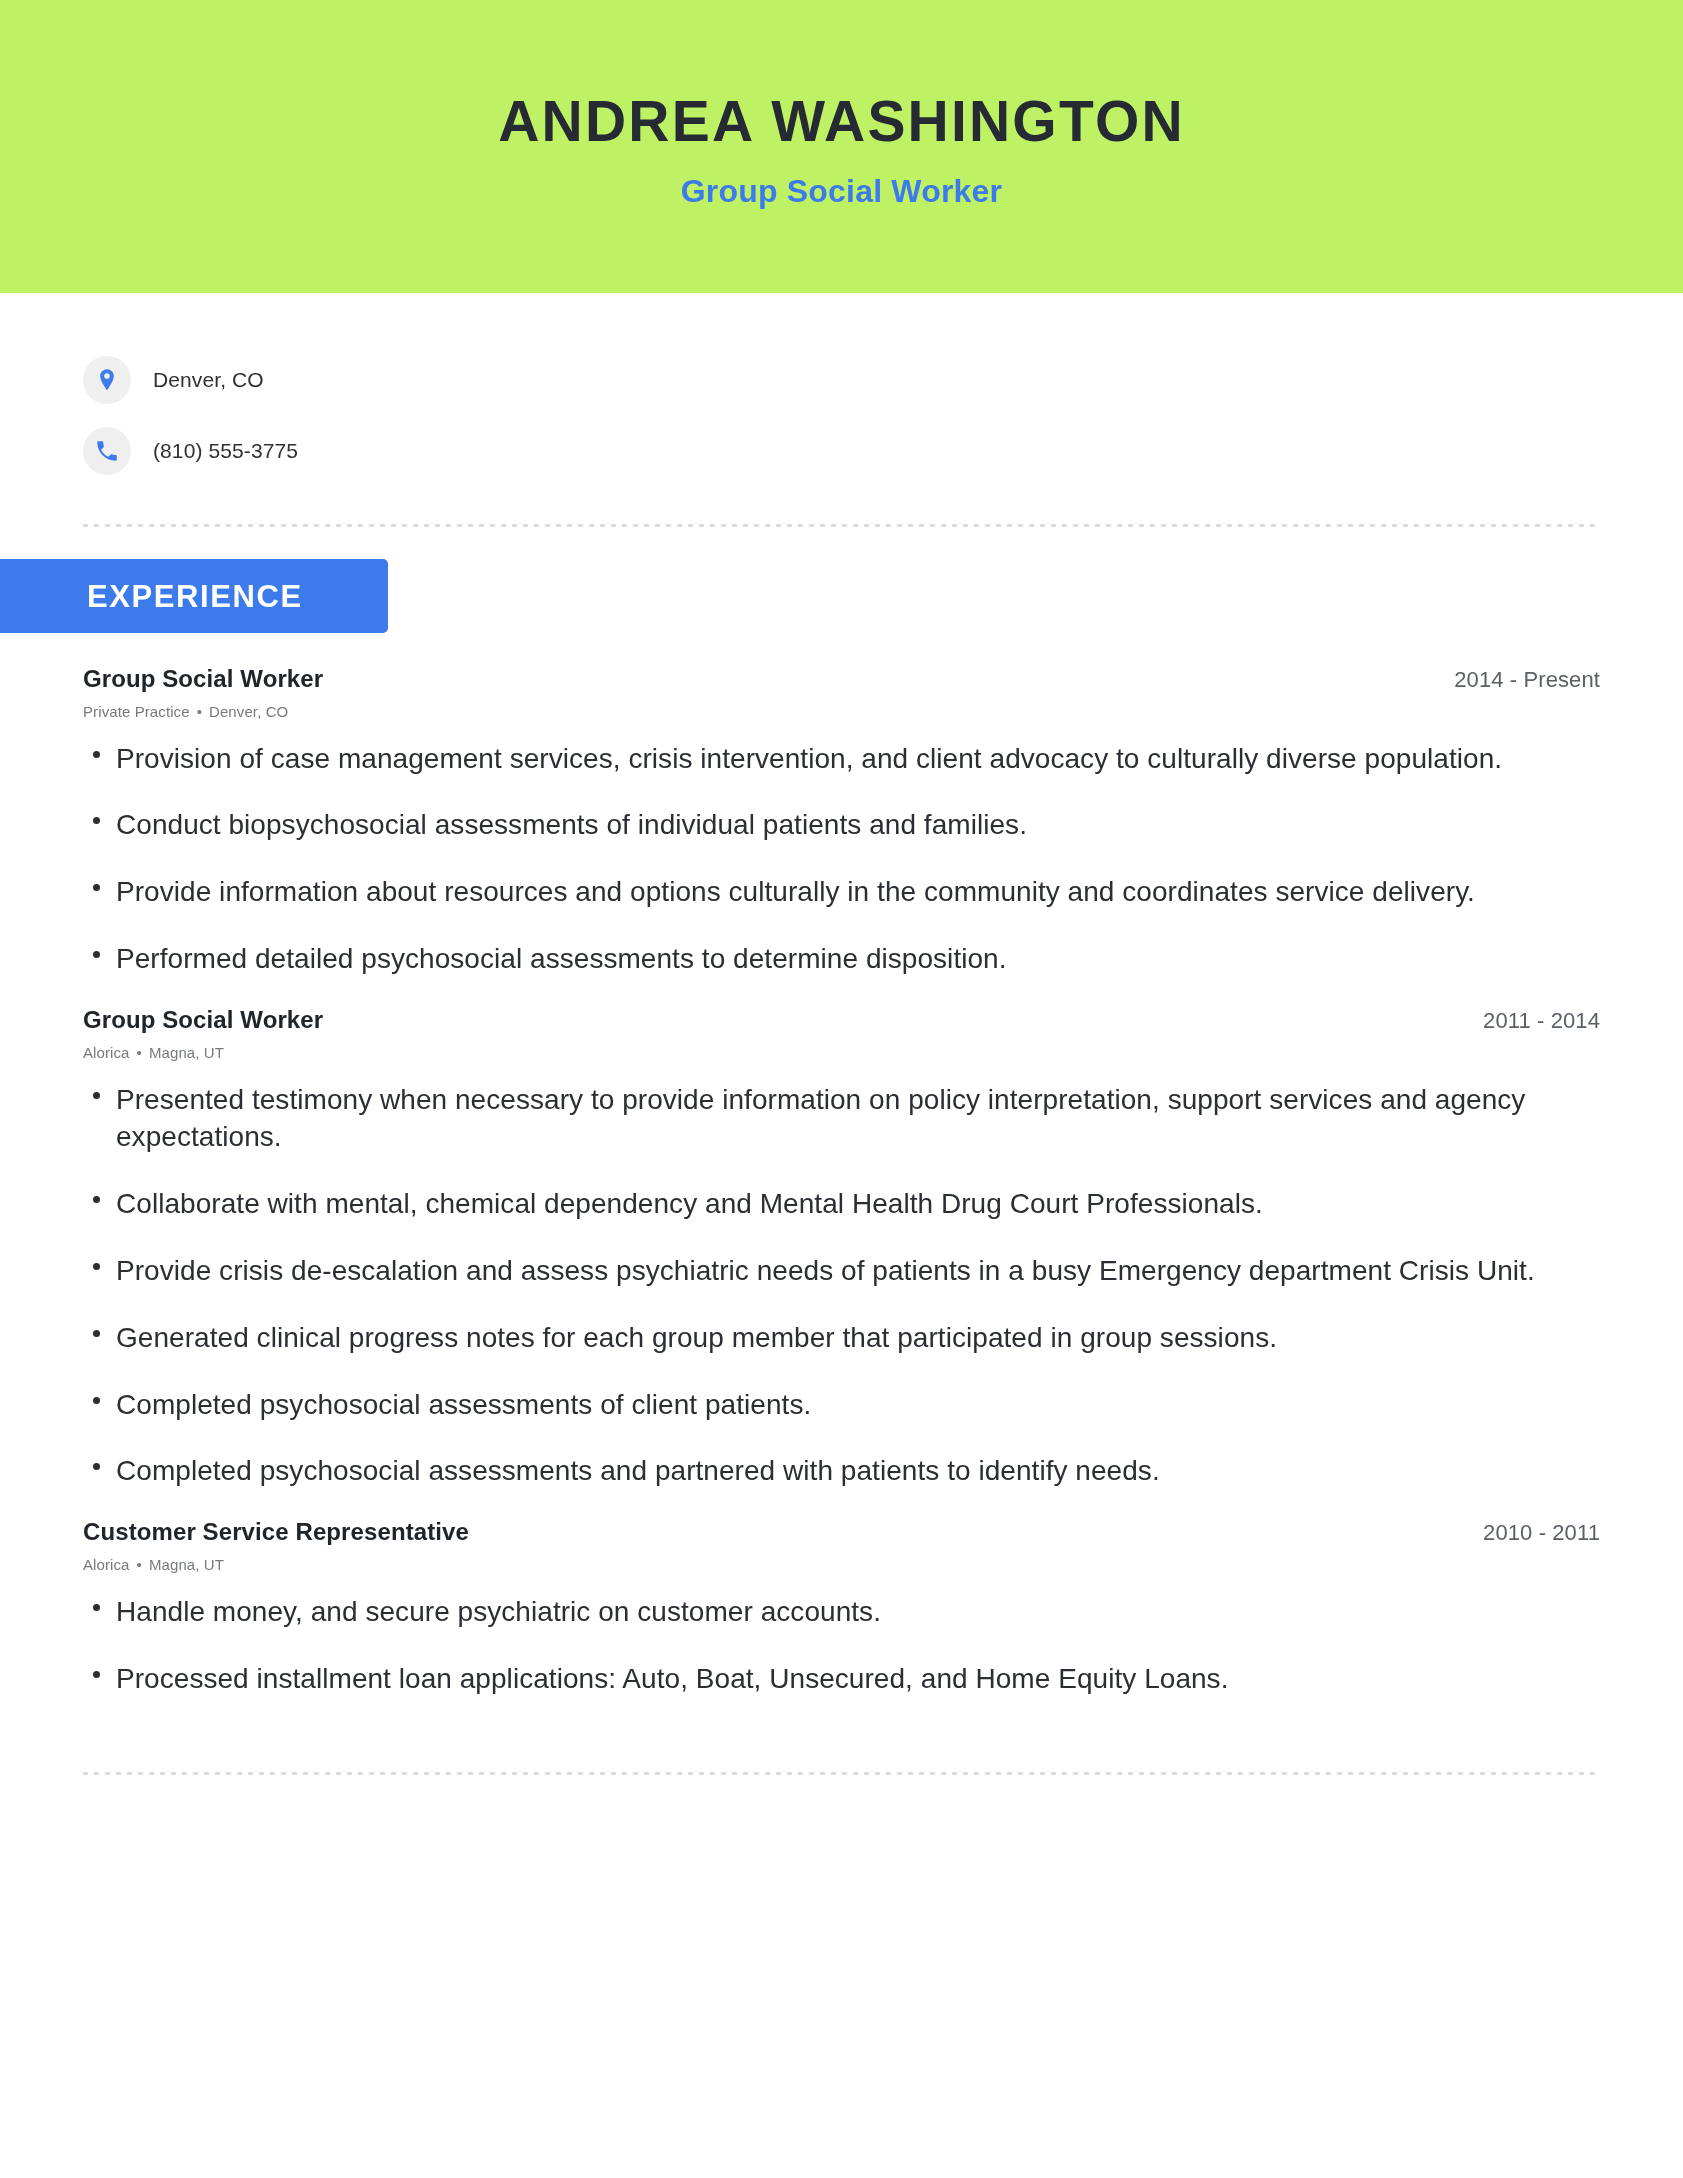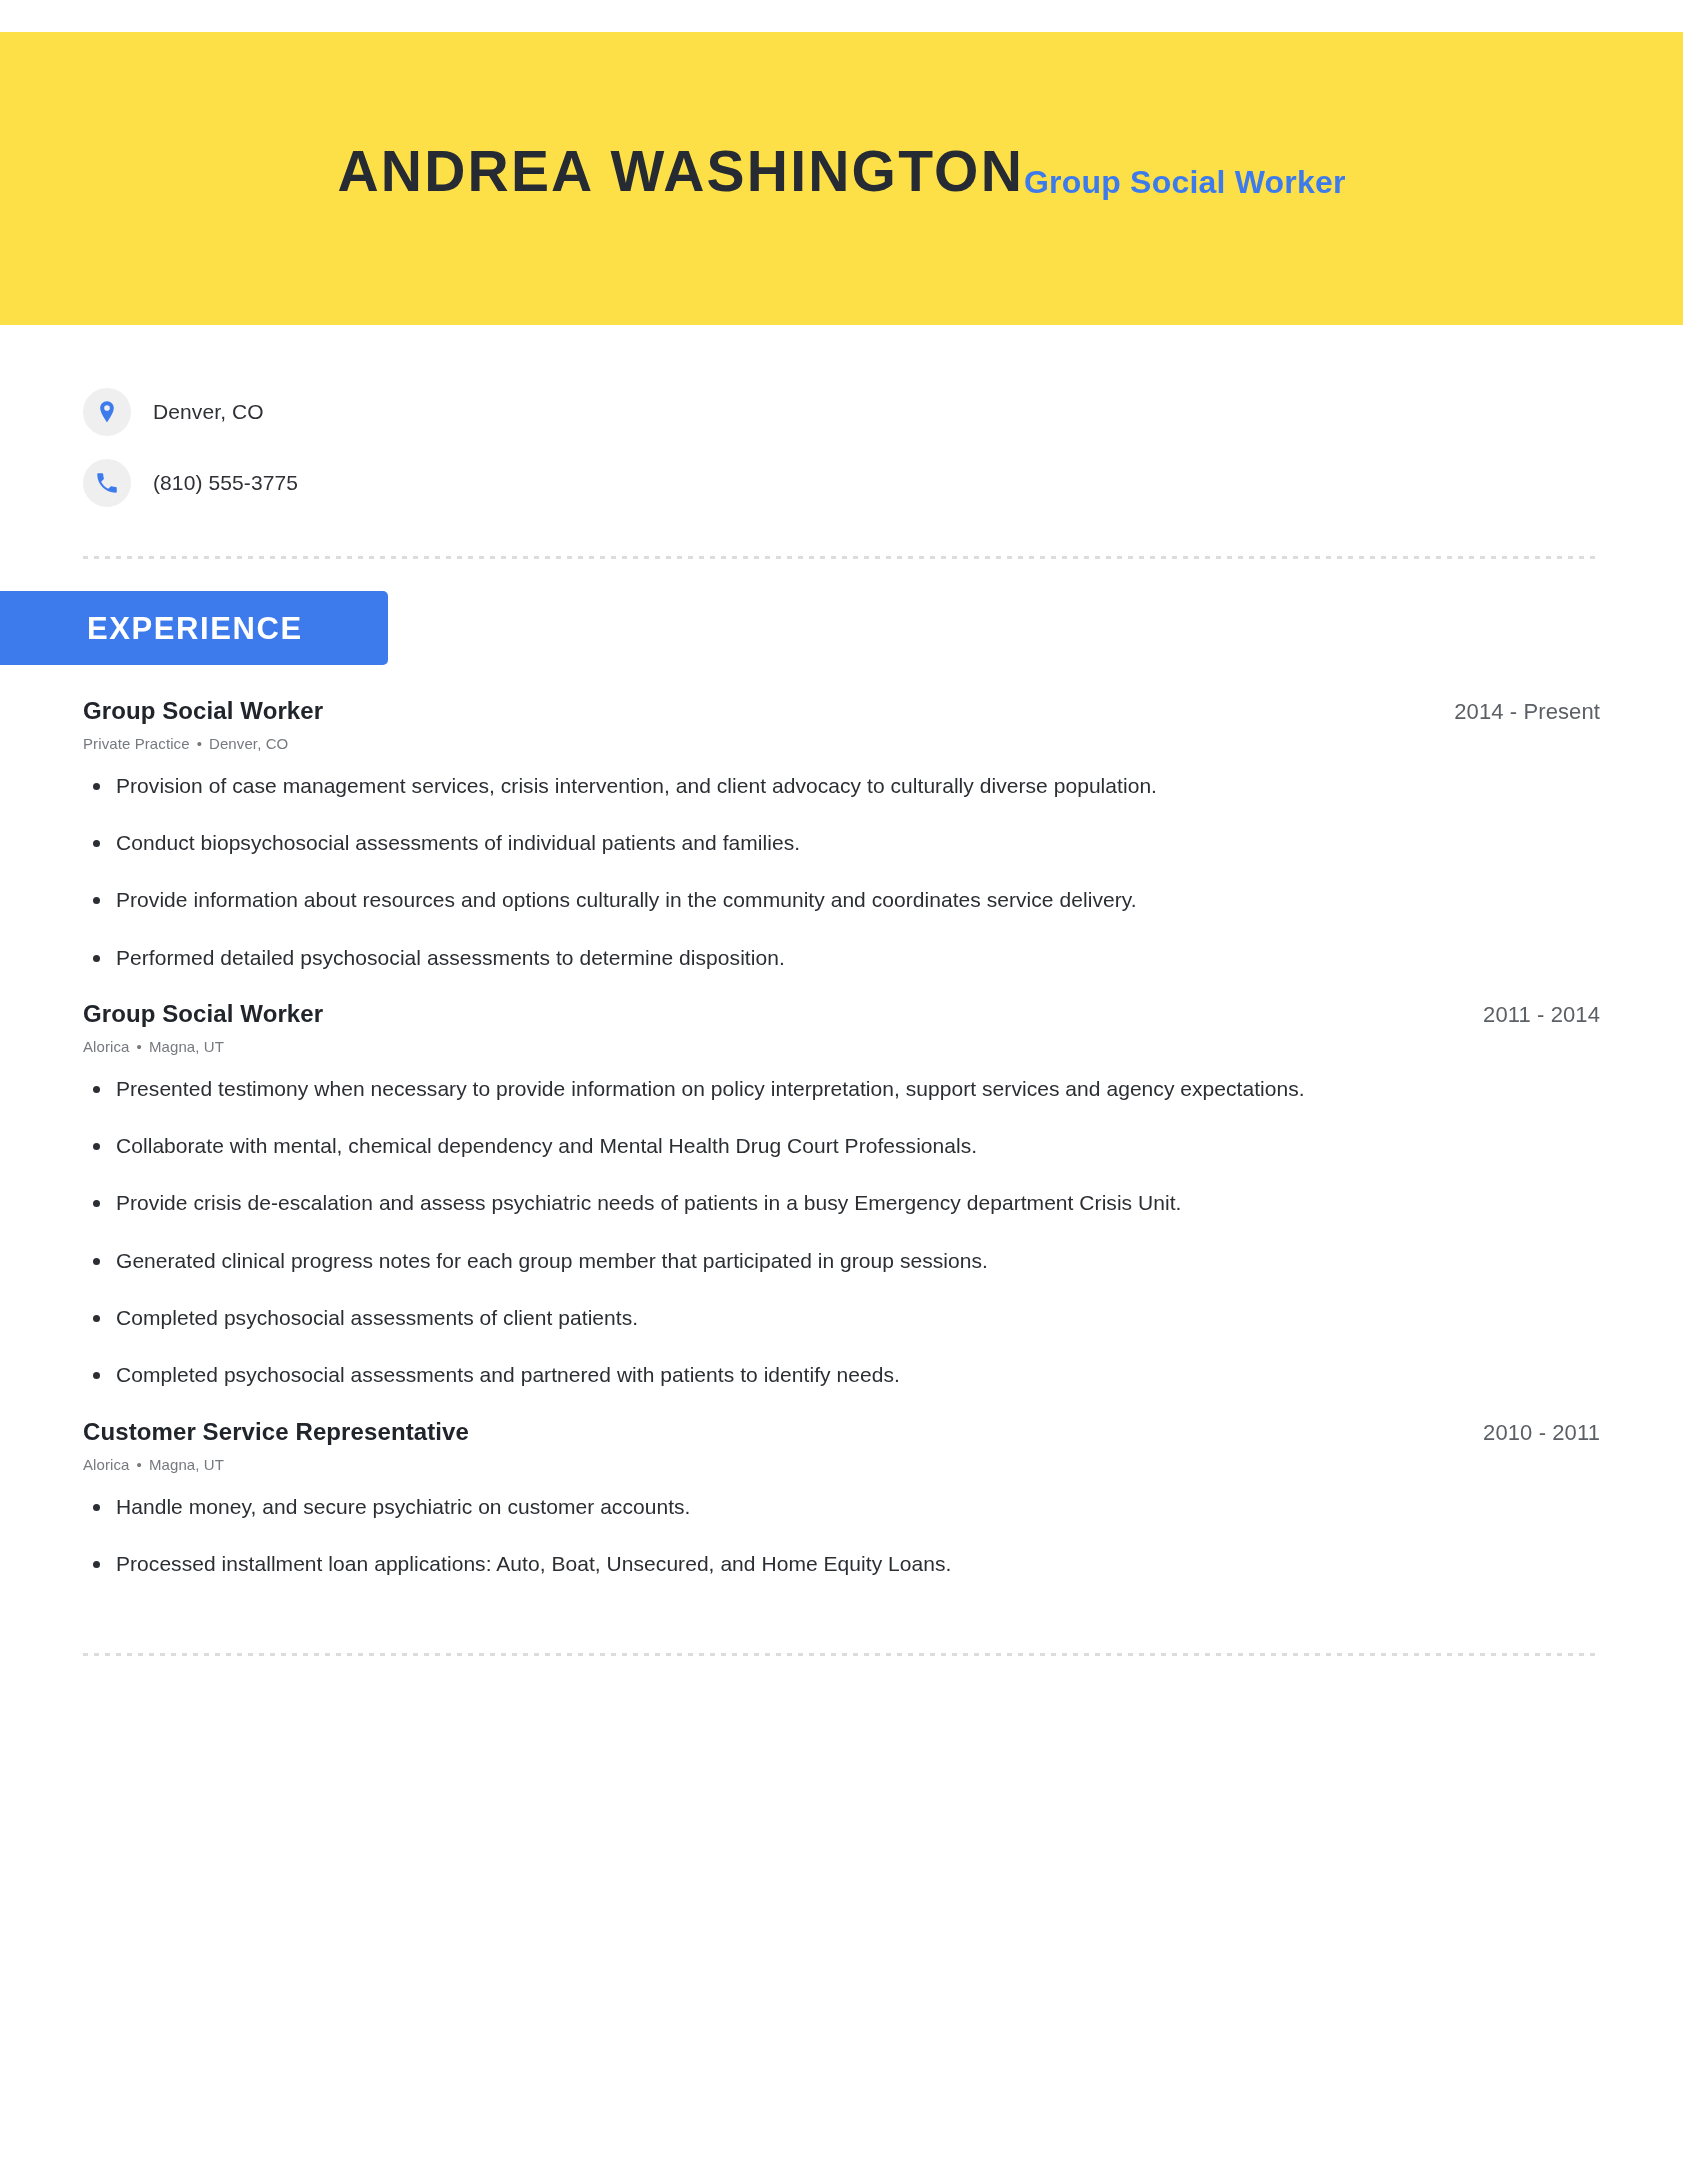--- a/index.html
+++ b/index.html
@@ -17,29 +17,28 @@
 
   .page {
     position: relative;
     width: 1683px;
     height: 2178px;
     background: #ffffff;
   }
 
   
   .header {
-    background: #fde047;
+    background: #bef264;
     height: 293px;
     box-sizing: border-box;
     display: flex;
-    flex-direction: row;
+    flex-direction: column;
     align-items: center;
     justify-content: center;
     padding-top: 8px;
-    margin-top: 32px;
   }
   .full-name {
     font-size: 57px;
     font-weight: 700;
     letter-spacing: 2.2px;
     color: #262b33;
     line-height: 1.05;
     margin: 0 0 22px 0;
     text-transform: uppercase;
     white-space: nowrap;
@@ -146,21 +145,21 @@
   .job-meta .sep { padding: 0 7px; }
 
   .bullets {
     list-style: none;
     margin: 18px 0 0 0;
     padding: 0;
   }
   .bullets li {
     position: relative;
     padding-left: 33px;
-    font-size: 21px;
+    font-size: 28px;
     color: #2b2e33;
     line-height: 1.35;
     margin-bottom: 29px;
     letter-spacing: 0.05px;
   }
   .bullets li:last-child { margin-bottom: 0; }
   .bullets li::before {
     content: "";
     position: absolute;
     left: 10px;

